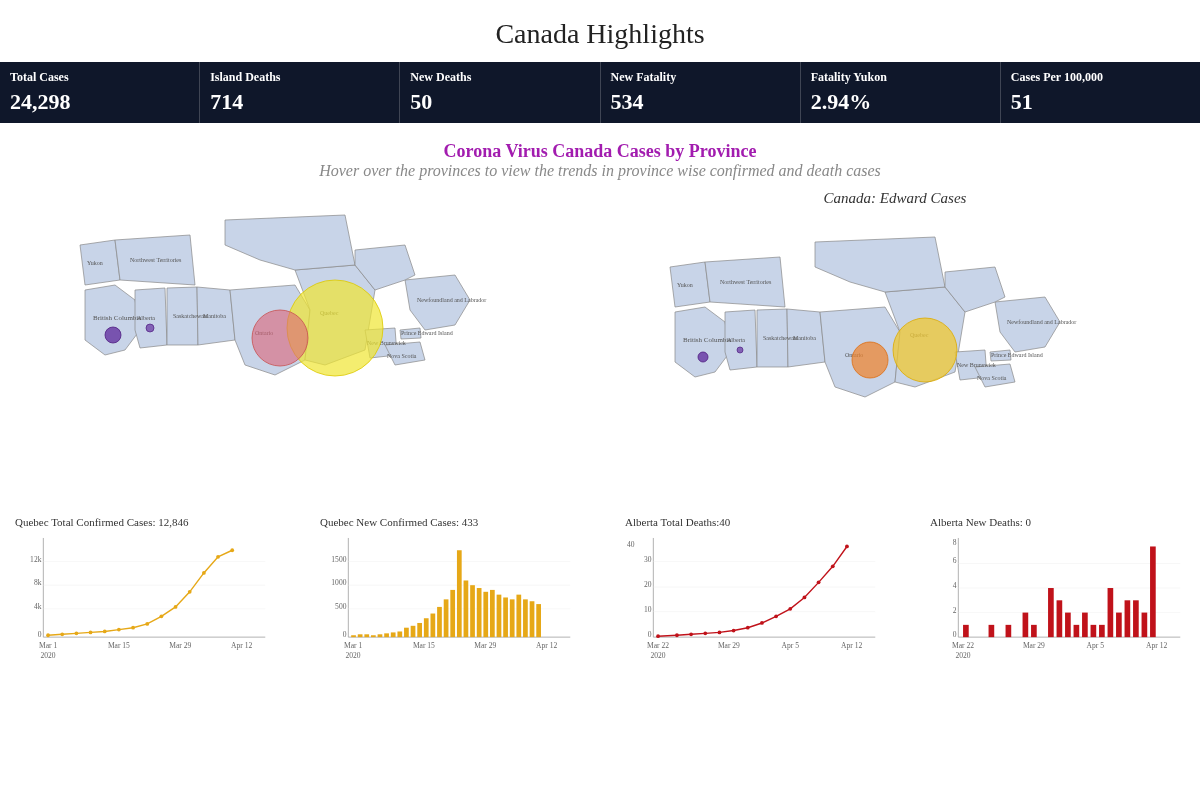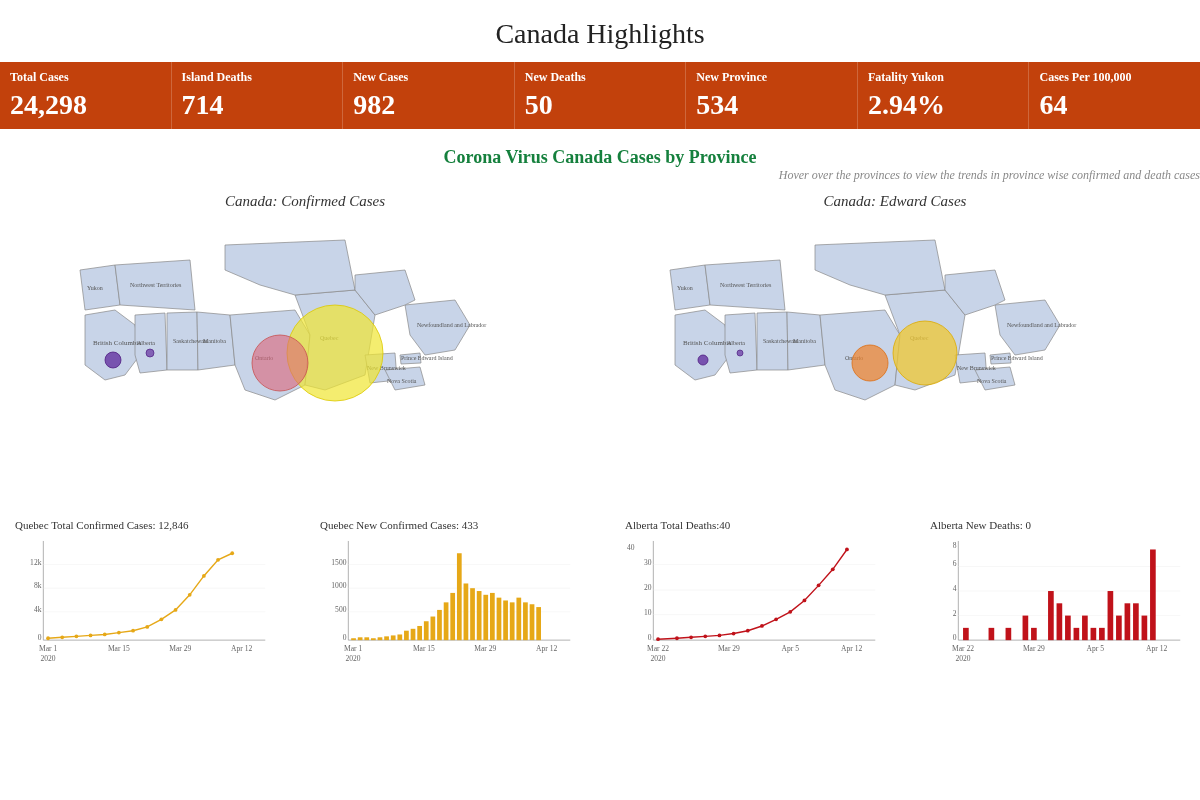--- a/index.html
+++ b/index.html
@@ -8,55 +8,55 @@
     .page-title {
       text-align: center;
       font-size: 28px;
       font-weight: normal;
       padding: 18px 0 12px;
       color: #222;
       font-family: 'Georgia', serif;
     }
 
     .stats-bar {
-      background: #c2410c;
+      background: #0f172a;
       display: flex;
       width: 100%;
       align-items: center;
     }
     .stat-item {
       flex: 1;
       padding: 8px 10px;
       border-right: 1px solid rgba(255,255,255,0.2);
       color: #fff;
     }
     .stat-item:last-child { border-right: none; }
     .stat-label {
       font-size: 12px;
       font-weight: bold;
       display: block;
       margin-bottom: 4px;
     }
     .stat-value {
-      font-size: 28px;
+      font-size: 22px;
       font-weight: bold;
       display: block;
     }
 
     .section-title {
       text-align: center;
-      color: #15803d;
+      color: #a21caf;
       font-size: 18px;
       margin-top: 18px;
       font-weight: bold;
     }
     .section-subtitle {
-      text-align: right;
+      text-align: center;
       color: #888;
-      font-size: 12px;
+      font-size: 16px;
       font-style: italic;
       margin-bottom: 10px;
     }
 
     .maps-row {
       display: flex;
       width: 100%;
       padding: 0 10px;
     }
     .map-container {
@@ -104,48 +104,43 @@
 <div class="stats-bar">
   <div class="stat-item">
     <span class="stat-label">Total Cases</span>
     <span class="stat-value">24,298</span>
   </div>
   <div class="stat-item">
     <span class="stat-label">Island Deaths</span>
     <span class="stat-value">714</span>
   </div>
   <div class="stat-item">
-    <span class="stat-label">New Cases</span>
-    <span class="stat-value">982</span>
-  </div>
-  <div class="stat-item">
     <span class="stat-label">New Deaths</span>
     <span class="stat-value">50</span>
   </div>
   <div class="stat-item">
-    <span class="stat-label">New Province</span>
+    <span class="stat-label">New Fatality</span>
     <span class="stat-value">534</span>
   </div>
   <div class="stat-item">
     <span class="stat-label">Fatality Yukon</span>
     <span class="stat-value">2.94%</span>
   </div>
   <div class="stat-item">
     <span class="stat-label">Cases Per 100,000</span>
-    <span class="stat-value">64</span>
+    <span class="stat-value">51</span>
   </div>
 </div>
 
 <div class="section-title">Corona Virus Canada Cases by Province</div>
 <div class="section-subtitle">Hover over the provinces to view the trends in province wise confirmed and death cases</div>
 
 <div class="maps-row">
 
   <div class="map-container">
-    <div class="map-title">Canada: Confirmed Cases</div>
     <svg class="map-svg" viewBox="0 0 560 290">
 
       <g fill="#c8d4e8" stroke="#888" stroke-width="0.7">
 
         <path d="M60,100 L90,95 L110,110 L115,140 L100,160 L80,165 L60,150 Z"></path>
 
         <path d="M110,100 L140,98 L142,155 L115,158 L110,140 Z"></path>
 
         <path d="M142,98 L172,97 L173,155 L142,155 Z"></path>
 

